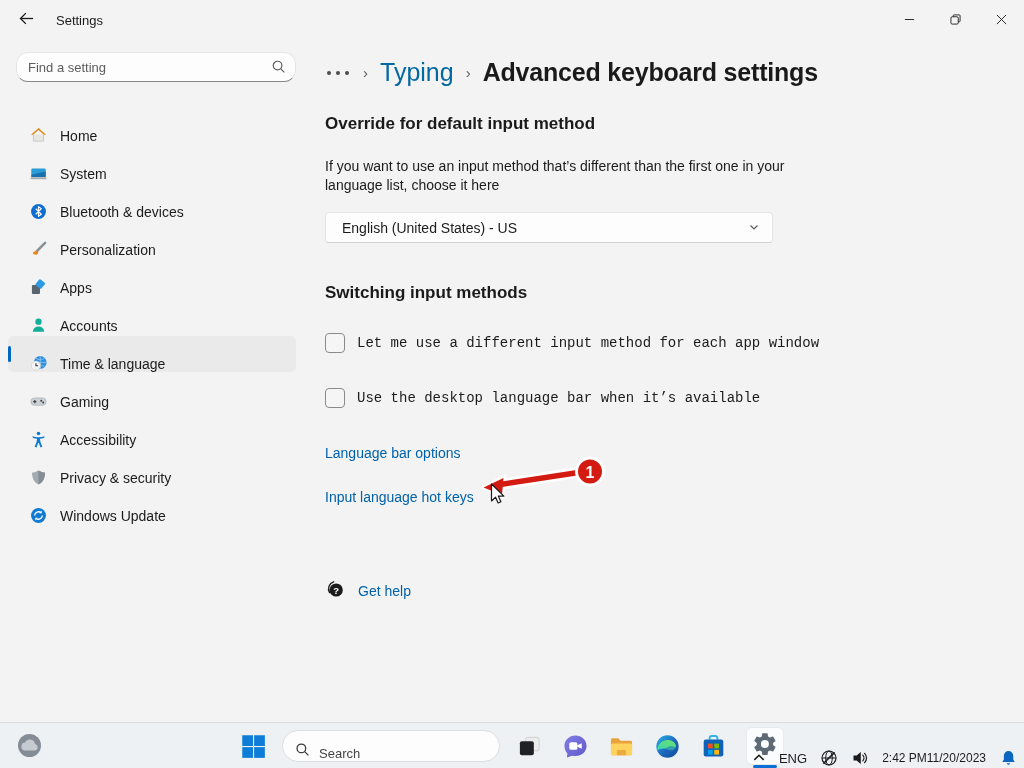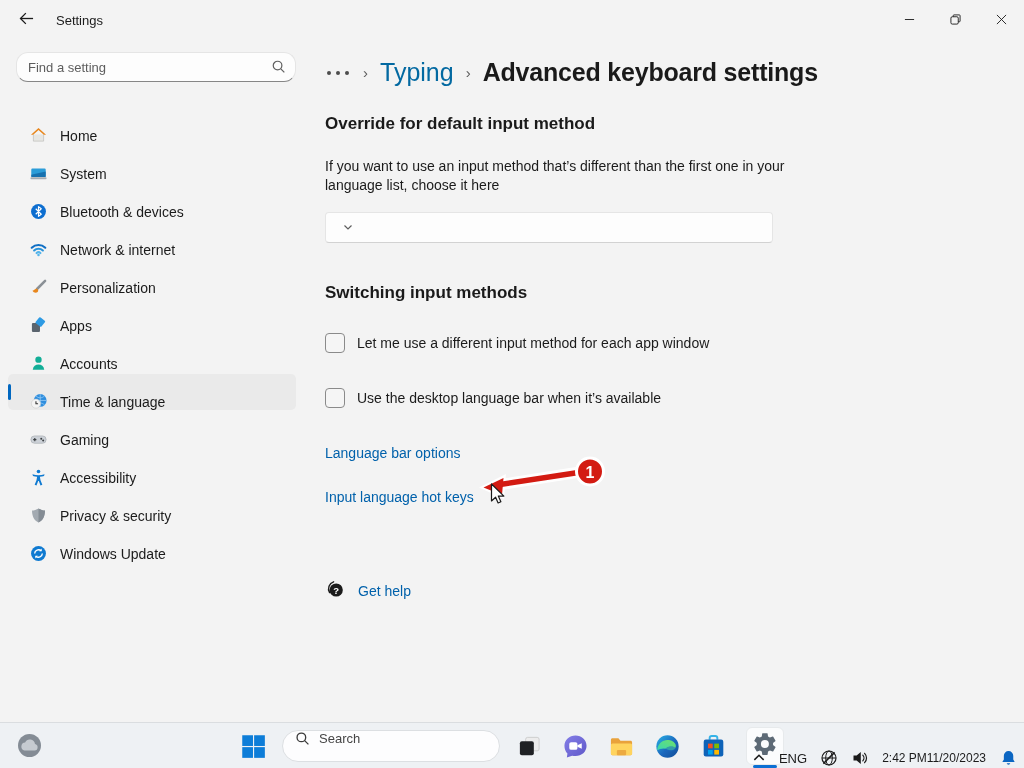--- a/index.html
+++ b/index.html
@@ -49,42 +49,42 @@
   .crumb-current { font-size:25px; font-weight:bold; color:#1a1a1a; letter-spacing:-.2px; }
 
   .section-h { font-size:17px; font-weight:bold; color:#1a1a1a; }
   .h-override { margin-top:27px; }
   .desc { margin-top:23px; font-size:14px; line-height:19px; max-width:460px; }
 
   .dropdown { margin-top:17px; width:448px; height:31px; background:#fdfdfd; border:1px solid #e5e5e5; border-bottom-color:#d2d2d2; border-radius:4px; display:flex; align-items:center; padding:0 12px 0 16px; cursor:pointer; }
   .dropdown-value { font-size:14px; flex:1; }
 
   .h-switching { margin-top:40px; }
-  .chk-row { display:flex; align-items:center; margin-top:30px; }
+  .chk-row { display:flex; align-items:center; margin-top:30px;font-family:Liberation Mono, monospace; }
   .chk-row + .chk-row { margin-top:35px; }
   .checkbox { width:20px; height:20px; border:1px solid #8a8a8a; border-radius:4px; background:#f5f5f5; flex:0 0 20px; cursor:pointer; }
   .chk-label { margin-left:12px; font-size:14px; }
 
   .link { display:inline-block; font-size:14px; color:#0061ab; cursor:pointer; text-decoration:none; }
   .link-1 { margin-top:37px; }
   .link-2 { margin-top:27px; }
 
   .gethelp { display:flex; align-items:center; margin-top:73px; }
   .gethelp .link { margin-left:13px; }
 
   
   .overlay { position:absolute; inset:0; pointer-events:none; z-index:50; }
 
   
   .taskbar { position:absolute; left:0; bottom:0; width:1024px; height:46px; background:#eef1f4; border-top:1px solid #dadde0; }
   .tb-weather { position:absolute; left:16px; top:9px; width:27px; height:27px; cursor:pointer; }
   .tb-center { position:absolute; left:240px; top:0; height:46px; display:flex; align-items:center; gap:20px; }
   .tb-icon { width:26px; height:26px; display:flex; align-items:center; justify-content:center; cursor:pointer; }
   .tb-icon svg { width:25px; height:25px; }
-  .search-pill { width:218px; height:32px; background:#fdfdfe; border:1px solid #dcdfe2; border-radius:16px; display:flex; align-items:flex-start; padding:0 12px; margin:0 -4px; }
+  .search-pill { width:218px; height:32px; background:#fdfdfe; border:1px solid #dcdfe2; border-radius:16px; display:flex; align-items:flex-end; padding:0 12px; margin:0 -4px; }
   .search-pill input { border:none; outline:none; background:transparent; font-size:13px; font-family:inherit; margin-left:9px; width:160px; color:#1b1b1b; }
   .search-pill input::placeholder { color:#454545; }
   .settings-tile { width:38px; height:38px; background:#fbfcfd; border:1px solid #e7eaec; border-radius:6px; display:flex; align-items:center; justify-content:center; position:relative; cursor:pointer; }
   .settings-tile::after { content:""; position:absolute; bottom:-4px; left:50%; transform:translateX(-50%); width:24px; height:3px; border-radius:2px; background:#0b6fd3; }
   .tb-tray { position:absolute; right:6px; top:12px; height:46px; display:flex; align-items:center; gap:13px; }
   .tray-item { display:flex; align-items:center; justify-content:center; cursor:pointer; }
   .tray-lang { font-size:13px; }
   .tray-clock { text-align:right; font-size:12px; line-height:15px; }
 </style>
 </head>
@@ -158,31 +158,20 @@
         <span class="nav-icon">
             <svg viewBox="0 0 16 16">
               <circle cx="8" cy="8" r="7" fill="#0d6ed0"></circle>
               <path d="M5.4 5.4l5.2 5.2L8 12.6V3.4l2.6 2L5.4 10.6" stroke="#fff" stroke-width="1.1" fill="none" stroke-linejoin="round"></path>
             </svg>
           </span>
         <span class="nav-label">Bluetooth &amp; devices</span>
       </div>
       <div class="nav-item">
         <span class="nav-icon">
-            <svg viewBox="0 0 16 16" fill="none" stroke-linecap="round">
-              <path d="M1.6 6.3a9.4 9.4 0 0 1 12.8 0" stroke="#0f6fc4" stroke-width="2"></path>
-              <path d="M3.9 8.9a6 6 0 0 1 8.2 0" stroke="#2792da" stroke-width="2"></path>
-              <path d="M6.2 11.3a2.8 2.8 0 0 1 3.6 0" stroke="#54b4ea" stroke-width="2"></path>
-              <circle cx="8" cy="13.2" r="1.2" fill="#54b4ea" stroke="none"></circle>
-            </svg>
-          </span>
-        <span class="nav-label">Network &amp; internet</span>
-      </div>
-      <div class="nav-item">
-        <span class="nav-icon">
             <svg viewBox="0 0 16 16">
               <path d="M14.2 1.8 6.6 9.4" stroke="#8b9096" stroke-width="2.4" stroke-linecap="round"></path>
               <path d="M6.3 9c-1.7.2-2.1 1.9-4 2.1 1 1.9 3.6 2.4 4.9 1.1 1-1 .6-2.2-.9-3.2z" fill="#e8861c"></path>
             </svg>
           </span>
         <span class="nav-label">Personalization</span>
       </div>
       <div class="nav-item">
         <span class="nav-icon">
             <svg viewBox="0 0 16 16">
@@ -264,20 +253,21 @@
       <span class="crumb-sep">›</span>
       <span class="crumb-parent">Typing</span>
       <span class="crumb-sep">›</span>
       <span class="crumb-current">Advanced keyboard settings</span>
     </div>
 
     <div class="section-h h-override">Override for default input method</div>
     <div class="desc">If you want to use an input method that’s different than the first one in your language list, choose it here</div>
 
     <div class="dropdown">
+      <span class="dropdown-value">English (United States) - US</span>
       <span>
         <svg width="12" height="12" viewBox="0 0 12 12" fill="none" stroke="#5d5d5d" stroke-width="1.2">
             <path d="M2.5 4.5 6 8l3.5-3.5"></path>
           </svg>
       </span>
     </div>
 
     <div class="section-h h-switching">Switching input methods</div>
 
     <div class="chk-row">

